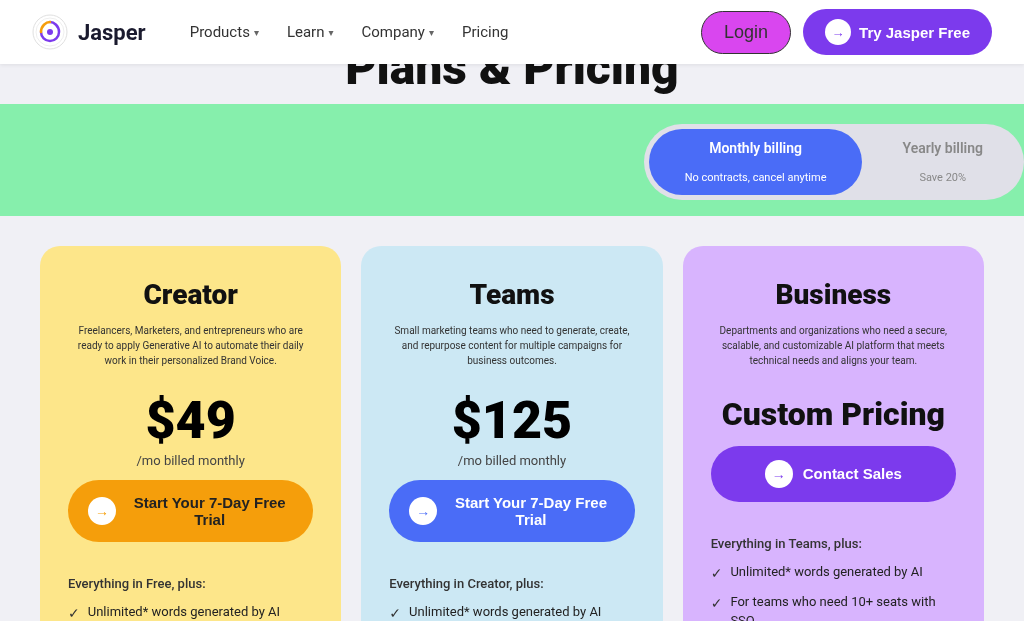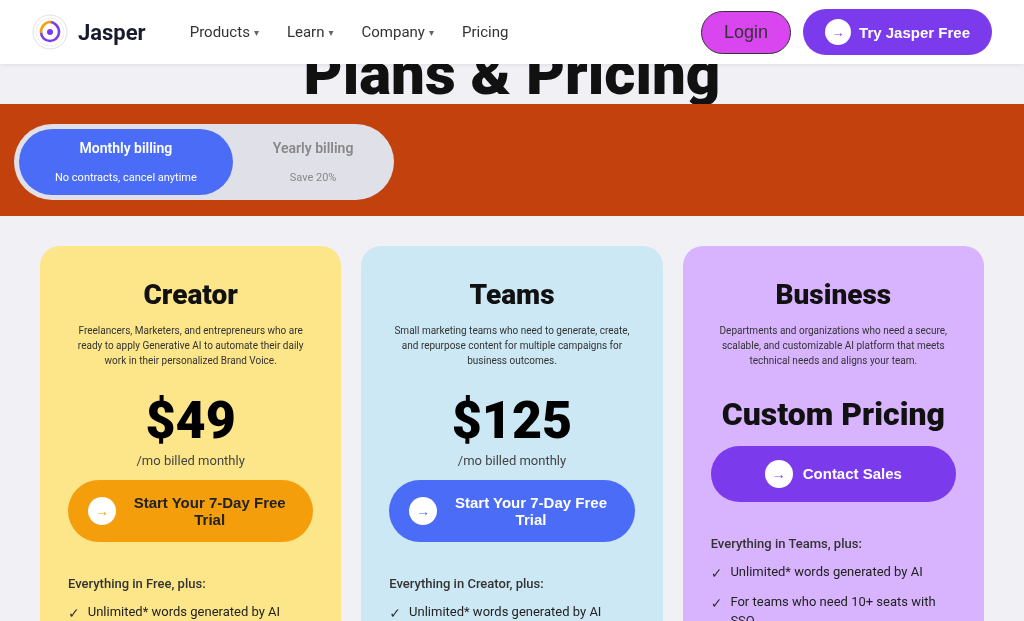--- a/index.html
+++ b/index.html
@@ -103,33 +103,33 @@
 
     
     .page-header {
       text-align: center;
       padding: 0 0 10px 0;
       background: #f0f0f5;
       overflow: hidden;
       height: 40px;
     }
     .page-title {
-      font-size: 60px;
+      font-size: 48px;
       font-weight: 900;
       color: #111;
       line-height: 1;
       margin-top: -20px;
     }
 
     
     .billing-toggle-wrapper {
       display: flex;
-      justify-content: flex-start;
-      padding: 20px 14px 16px;
-      background: #c2410c;
+      justify-content: flex-end;
+      padding: 20px 0 16px;
+      background: #86efac;
     }
     .billing-toggle {
       display: flex;
       background: #e0e0e8;
       border-radius: 50px;
       padding: 5px;
       gap: 4px;
     }
     .toggle-option {
       padding: 10px 36px;

